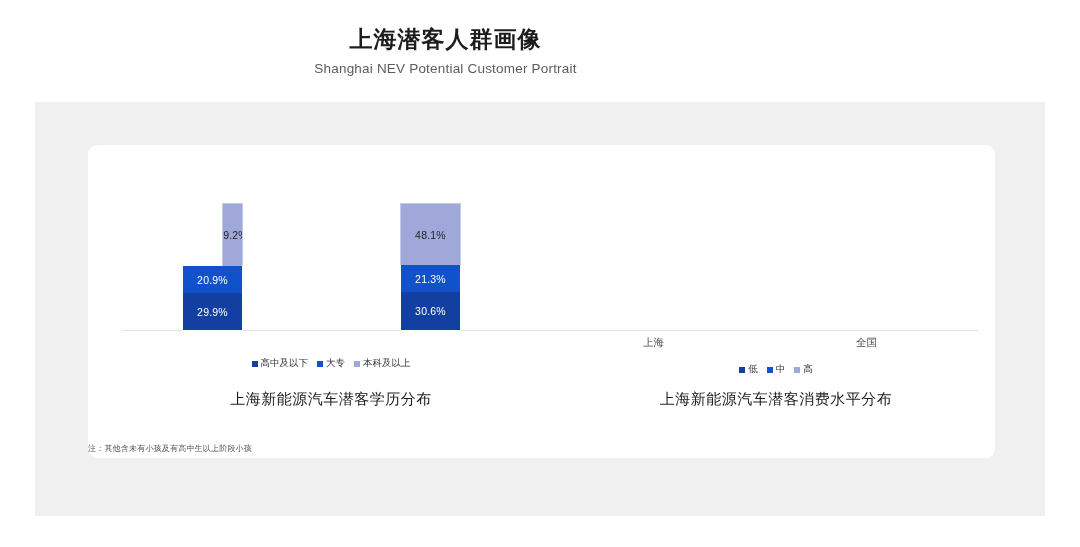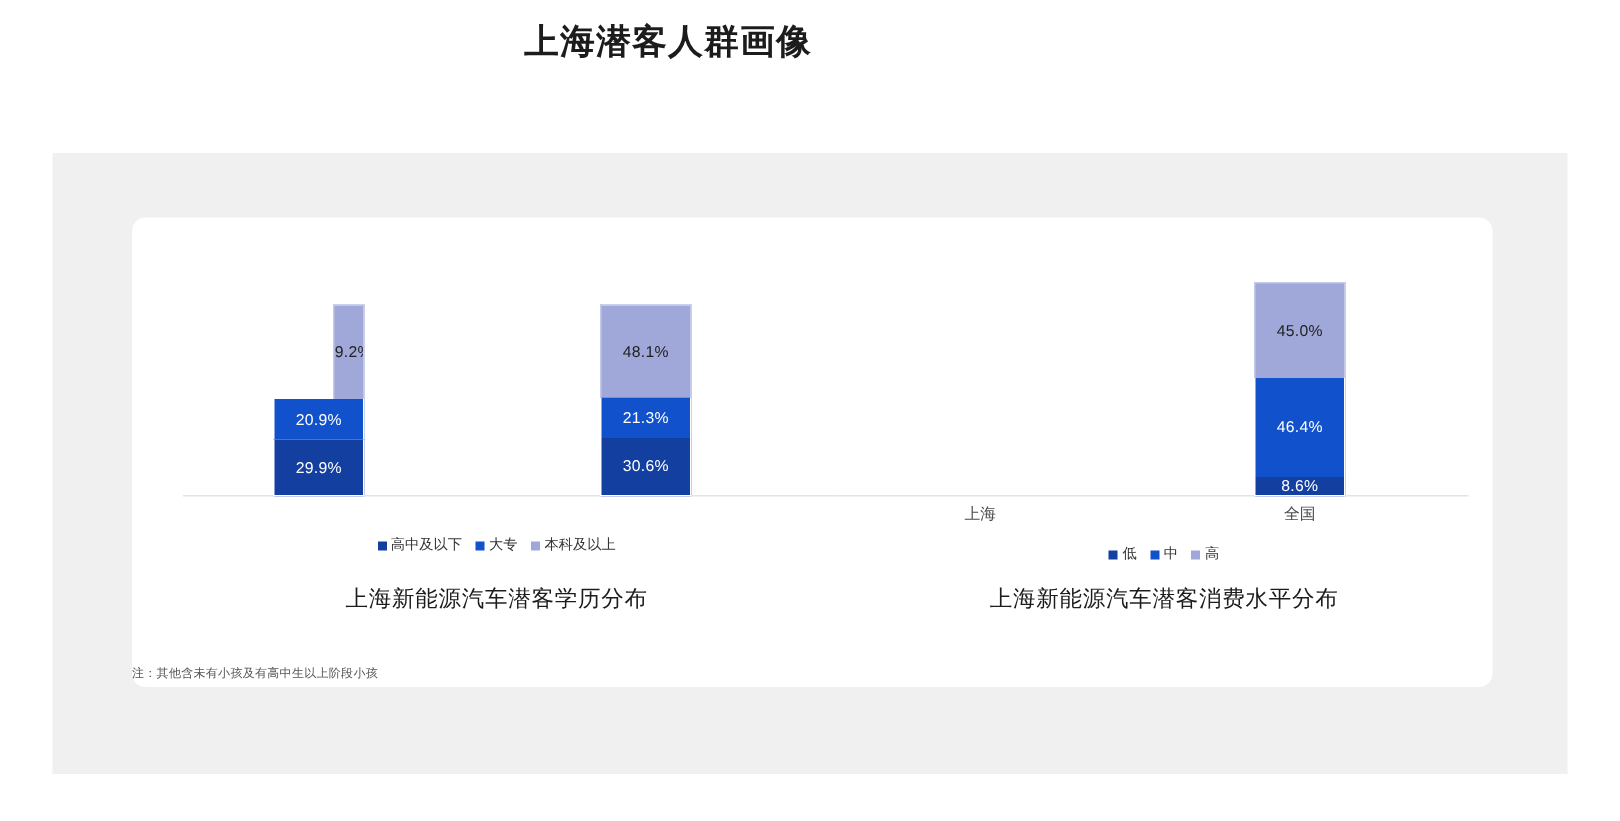--- a/index.html
+++ b/index.html
@@ -5,21 +5,21 @@
   * { box-sizing: border-box; margin: 0; padding: 0; }
   html, body {
     width: 1080px; height: 547px;
     background: #ffffff;
     font-family: "Liberation Sans", "DejaVu Sans", sans-serif;
     overflow: hidden;
   }
   .page { position: relative; width: 1080px; height: 547px; background: #fff; }
 
   
-  .title-block { position: absolute; left: 0; top: 12px; width: 891px; text-align: center; }
+  .title-block { position: absolute; left: 0; top: 24px; width: 891px; text-align: center; }
   .main-title {
     font-size: 23px; font-weight: bold; color: #1c1c1c;
     letter-spacing: 1px; line-height: 30px;
   }
   .sub-title {
     margin-top: 7px; font-size: 13.5px; color: #5c5c5c;
     font-weight: 400; letter-spacing: 0.2px;
   }
 
   
@@ -94,20 +94,21 @@
     font-size: 8px; color: #555; letter-spacing: 0.2px;
   }
 </style>
 </head>
 <body>
 
 <div class="page">
 
   <div class="title-block">
     <div class="main-title">上海潜客人群画像</div>
+    <div class="sub-title">Shanghai NEV Potential Customer Portrait</div>
   </div>
 
   <div class="gray-panel"></div>
 
   <div class="white-card">
 
     <div class="chart chart-left">
       <div class="plot">
         <div class="axis-line axis-left"></div>
 
@@ -141,25 +142,20 @@
 
       <div class="caption">上海新能源汽车潜客学历分布</div>
     </div>
 
     <div class="chart chart-right">
       <div class="plot">
         <div class="axis-line axis-right"></div>
 
         <div class="xlabel" style="left:66px;">上海</div>
 
-        <div class="bar" style="left:279px; height:143px;">
-          <div class="seg seg-top" style="height:64px;">45.0%</div>
-          <div class="seg seg-mid" style="height:66px;">46.4%</div>
-          <div class="seg seg-bottom" style="height:13px;">8.6%</div>
-        </div>
         <div class="xlabel" style="left:279px;">全国</div>
       </div>
 
       <div class="legend" style="top:218px;">
         <span class="legend-item">
           <span class="legend-swatch sw-bottom"></span>
           <span>低</span>
         </span>
         <span class="legend-item">
           <span class="legend-swatch sw-mid"></span>

